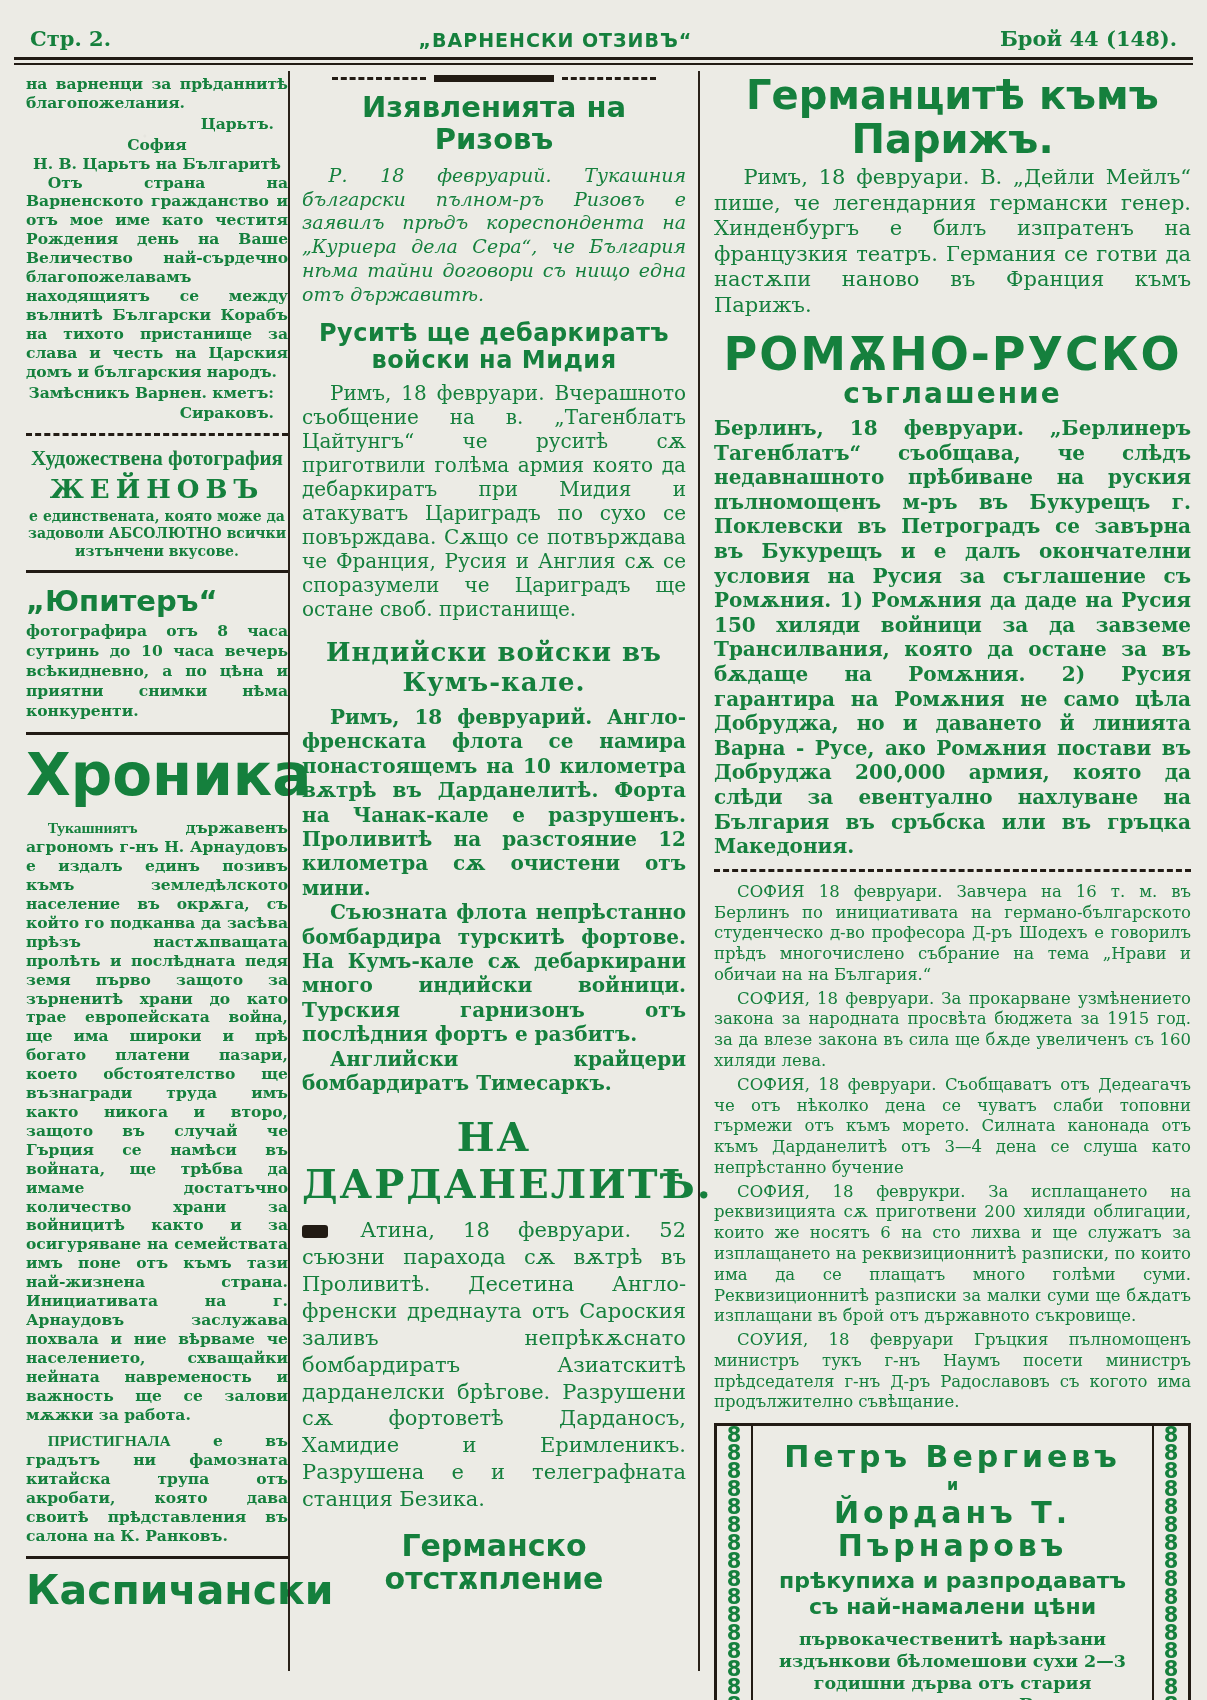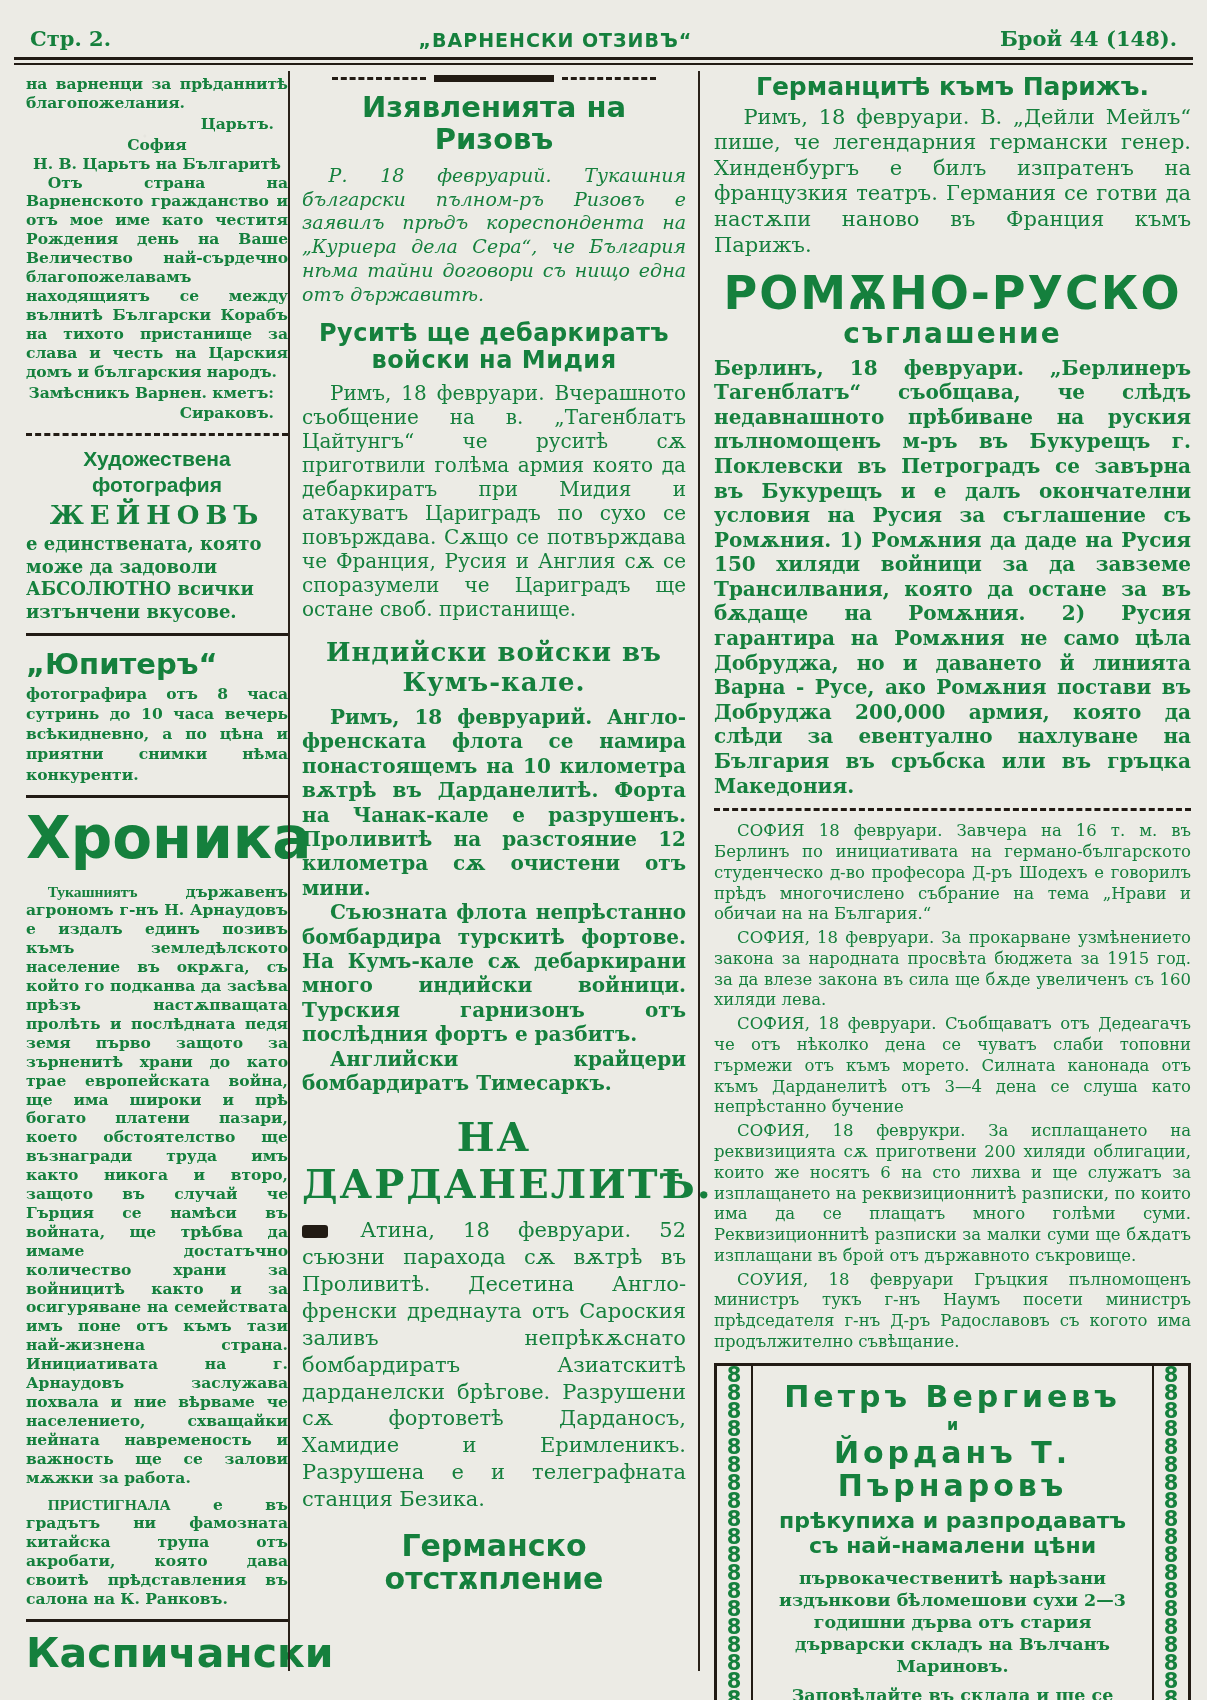--- a/index.html
+++ b/index.html
@@ -27,23 +27,23 @@
   .col-right{flex:1;padding:0 0 0 14px;}
   p{margin:0;}
   .just{text-align:justify;}
   .ind{text-indent:1.4em;}
   
   .rule{border-top:3px solid #221b14;margin:10px 0;}
   .rule-dash{border-top:3px dashed #221b14;margin:10px 0;}
   
   .sig-right{text-align:right;padding-right:14px;margin:2px 0;}
   .center{text-align:center;}
-  .photo-ad-title{font-family:Liberation Sans, sans-serif;font-size:21px;text-align:center;margin:4px 0 2px;}
+  .photo-ad-title{font-family:Liberation Serif, serif;font-size:21px;text-align:center;margin:4px 0 2px;}
   .photo-ad-name{font-size:26px;letter-spacing:6px;text-align:center;margin:0 0 2px;}
-  .photo-ad-body{font-size:18px;line-height:1.25;}
+  .photo-ad-body{font-size:14px;text-align:center;line-height:1.25;}
   .jupiter{font-size:15.5px;line-height:1.3;}
   .jupiter .big{font-size:29px;font-family:"DejaVu Sans","Liberation Sans",sans-serif;font-weight:bold;}
   .chron-title{font-family:"DejaVu Sans","Liberation Sans",sans-serif;font-size:58px;line-height:1.05;text-align:center;margin:8px 0 14px;font-weight:bold;}
   .lead-word{font-family:Liberation Serif, serif;}
   .kasp-title{font-family:"DejaVu Sans","Liberation Sans",sans-serif;font-size:41px;text-align:center;line-height:1.05;margin:6px 0 8px;font-weight:bold;}
   
   .main-title{font-family:"DejaVu Sans","Liberation Sans",sans-serif;font-size:50px;font-weight:bold;text-align:center;line-height:1.05;margin:4px 0 8px;}
   .deco-divider{display:flex;align-items:center;gap:8px;margin:2px 30px 10px;}
   .deco-divider .dash{flex:1;border-top:3px dashed #221b14;}
   .deco-divider .bar{width:120px;height:7px;background:#221b14;}
@@ -52,21 +52,21 @@
   .rizov-body{font-style:italic;font-size:19px;line-height:1.25;}
   .midia-title{font-size:24px;margin:14px 0 8px;letter-spacing:.5px;}
   .mid-body{font-size:20px;line-height:1.2;}
   .kum-title{font-size:26px;font-family:"DejaVu Serif","Liberation Serif",serif;font-weight:bold;text-align:center;margin:16px 0 8px;letter-spacing:1px;}
   .kum-body{font-size:20px;line-height:1.22;font-weight:bold;}
   .dard-title{font-size:40px;font-family:"DejaVu Serif","Liberation Serif",serif;font-weight:bold;text-align:center;letter-spacing:2px;margin:18px 0 10px;}
   .dard-body{font-size:21px;line-height:1.28;}
   .ink-blot{display:inline-block;width:26px;height:13px;background:#221b14;border-radius:3px;margin-right:4px;vertical-align:middle;}
   .retreat-title{font-size:30px;margin:16px 0 6px;}
   
-  .paris-title{font-size:25px;margin:2px 0 4px;}
+  .paris-title{font-size:40px;margin:2px 0 4px;}
   .paris-body{font-size:21px;line-height:1.22;}
   .rr-title{font-size:46px;letter-spacing:2px;margin:10px 0 0;}
   .rr-sub{font-size:28px;letter-spacing:2px;margin:0 0 6px;}
   .rr-body{font-size:20px;line-height:1.23;font-weight:bold;}
   .dispatches{font-size:16.5px;line-height:1.26;margin-top:6px;}
   .dispatches p{margin-bottom:3px;}
   
   .ad-box{display:flex;border:3px solid #221b14;margin-top:10px;height:556px;overflow:hidden;}
   .beads{width:34px;flex:none;font-weight:bold;font-size:21px;line-height:18px;text-align:center;white-space:pre;overflow:hidden;font-family:"DejaVu Sans","Liberation Sans",sans-serif;}
   .beads.left{border-right:2px solid #221b14;}

